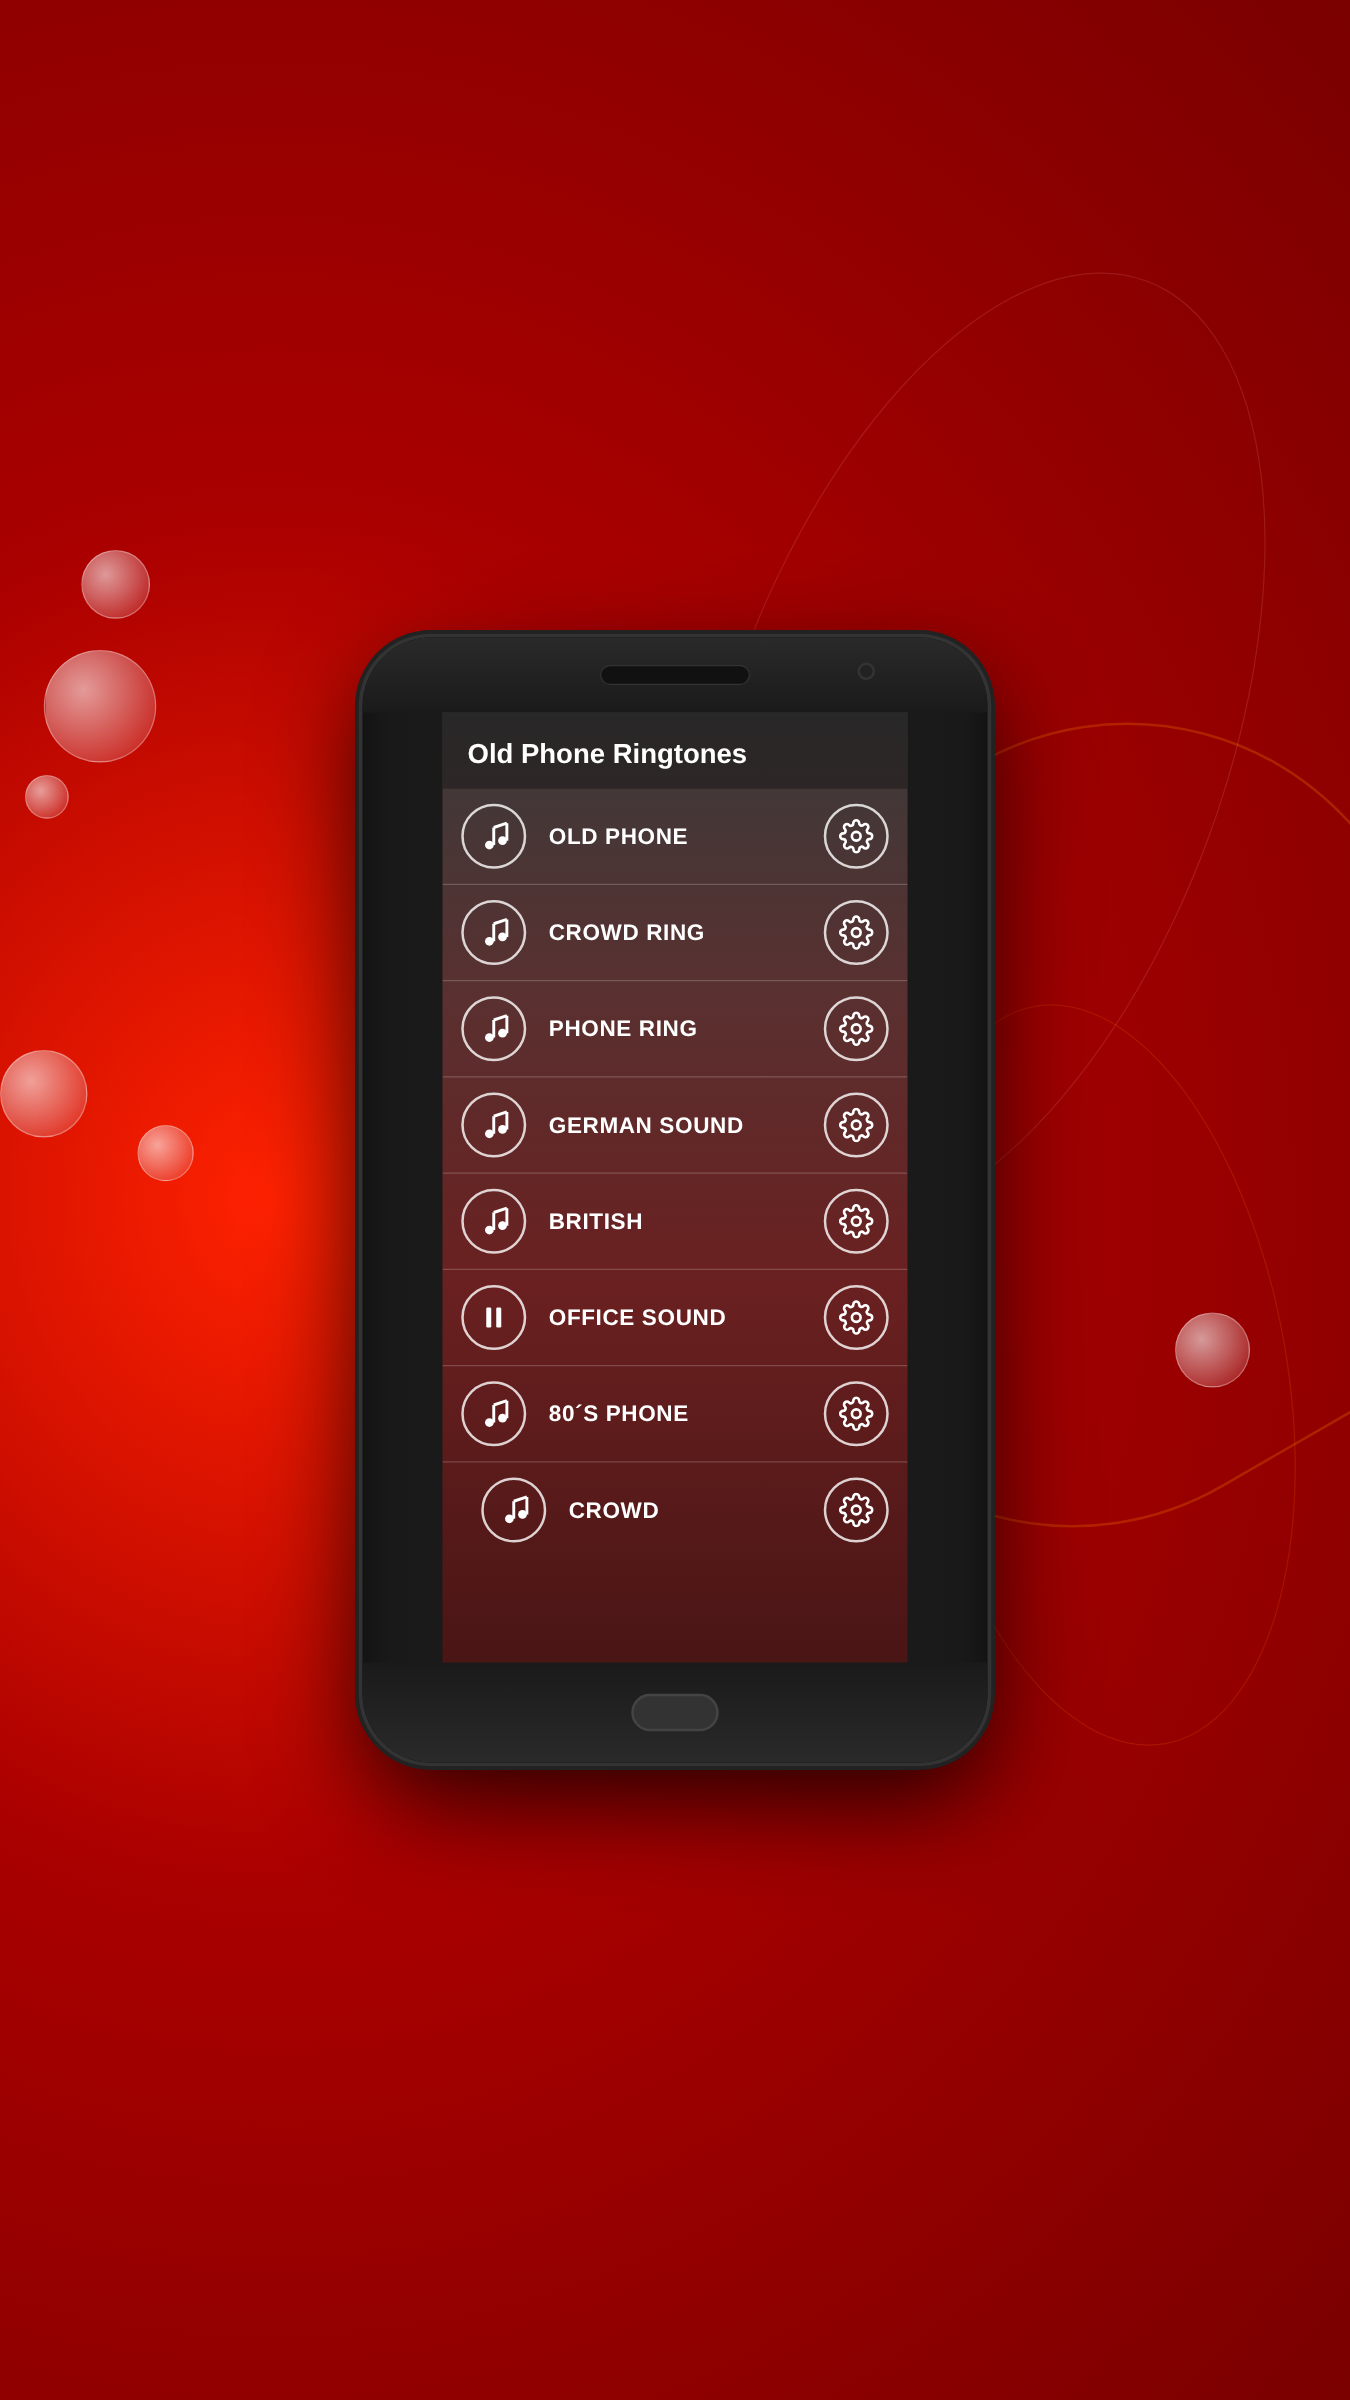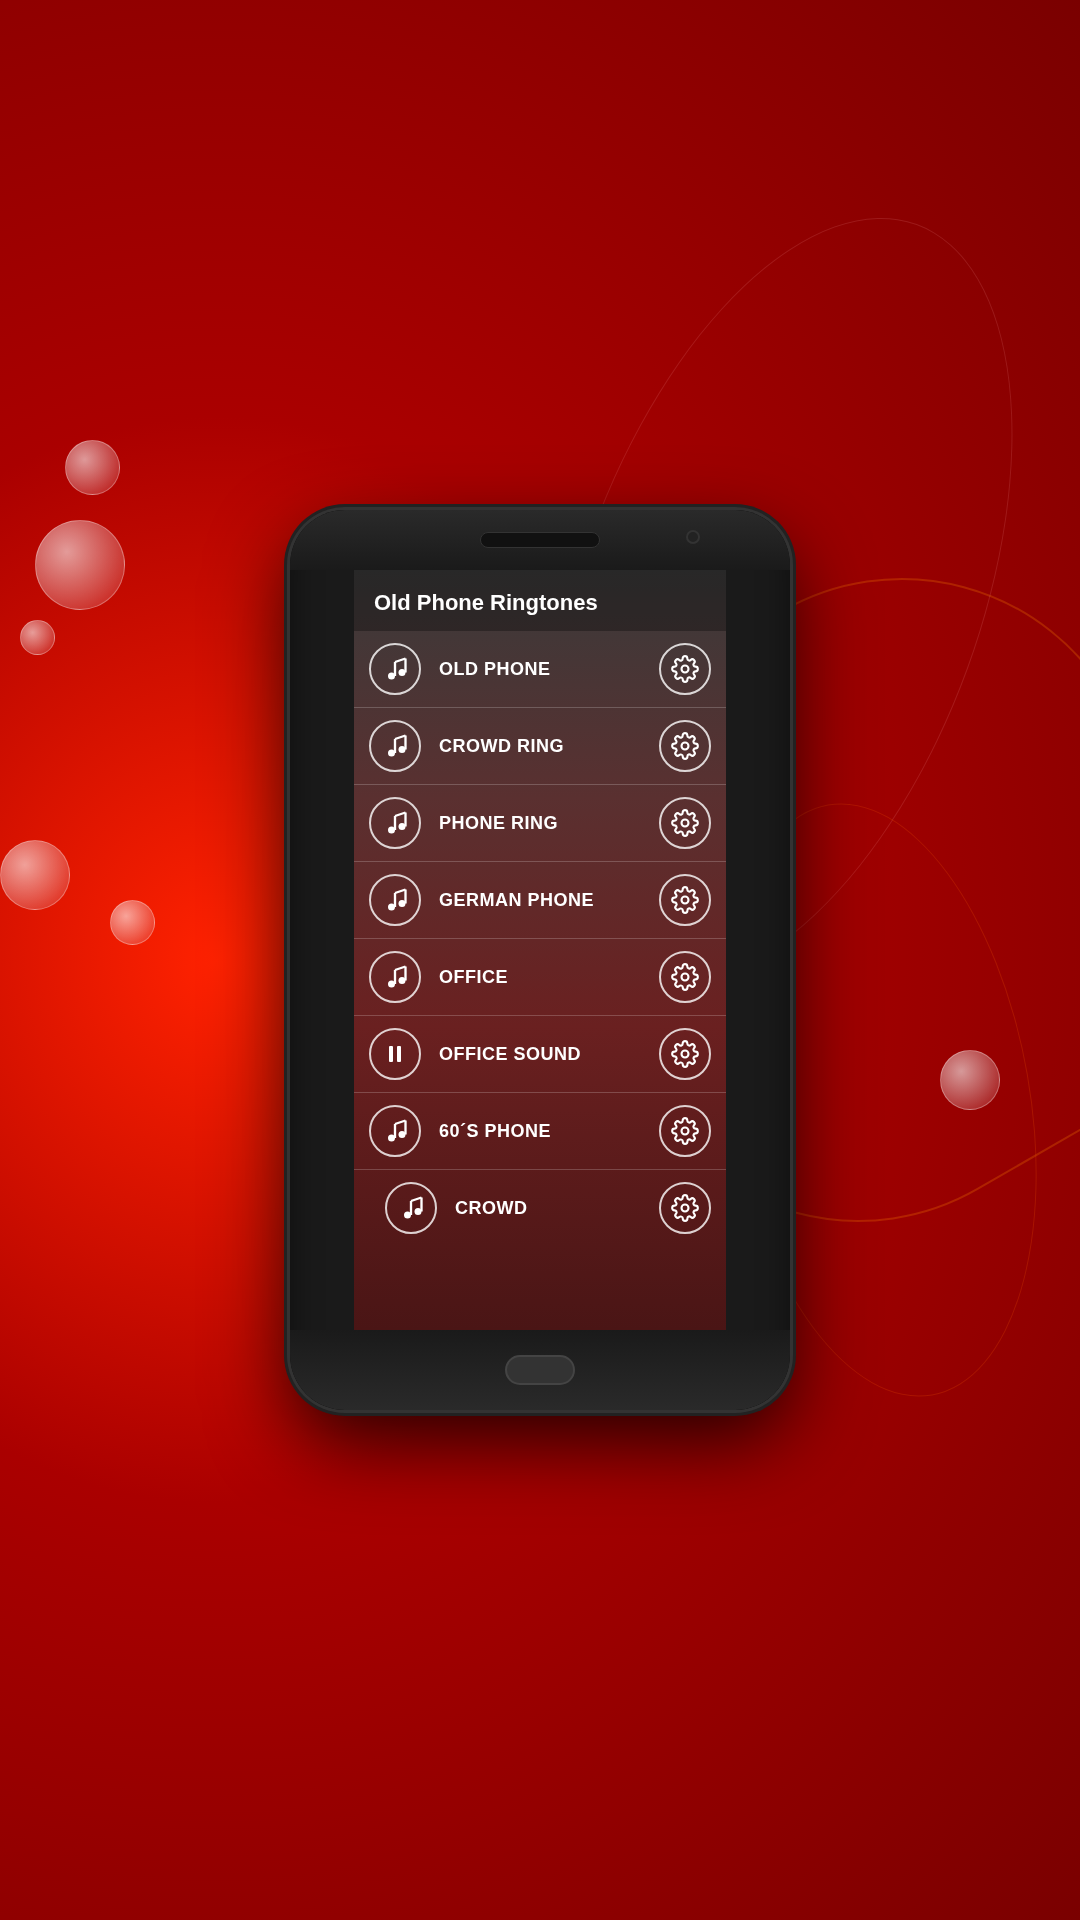--- a/index.html
+++ b/index.html
@@ -308,40 +308,40 @@
       <div class="ringtone-item">
         <div class="music-icon-circle">
           <svg viewBox="0 0 24 24" fill="none" stroke="white" stroke-width="2">
             <circle cx="9" cy="18" r="3" fill="white" stroke="none"></circle>
             <circle cx="18" cy="15" r="3" fill="white" stroke="none"></circle>
             <line x1="12" y1="18" x2="12" y2="6" stroke="white" stroke-width="2"></line>
             <line x1="21" y1="15" x2="21" y2="3" stroke="white" stroke-width="2"></line>
             <line x1="12" y1="6" x2="21" y2="3" stroke="white" stroke-width="2"></line>
           </svg>
         </div>
-        <span class="ringtone-name">GERMAN PHONE</span>
-        <div class="settings-icon-circle">
-          <svg viewBox="0 0 24 24" fill="none" stroke="white" stroke-width="1.8">
-            <circle cx="12" cy="12" r="3" stroke="white"></circle>
-            <path d="M19.4 15a1.65 1.65 0 0 0 .33 1.82l.06.06a2 2 0 0 1-2.83 2.83l-.06-.06a1.65 1.65 0 0 0-1.82-.33 1.65 1.65 0 0 0-1 1.51V21a2 2 0 0 1-4 0v-.09A1.65 1.65 0 0 0 9 19.4a1.65 1.65 0 0 0-1.82.33l-.06.06a2 2 0 0 1-2.83-2.83l.06-.06A1.65 1.65 0 0 0 4.68 15a1.65 1.65 0 0 0-1.51-1H3a2 2 0 0 1 0-4h.09A1.65 1.65 0 0 0 4.6 9a1.65 1.65 0 0 0-.33-1.82l-.06-.06a2 2 0 0 1 2.83-2.83l.06.06A1.65 1.65 0 0 0 9 4.68a1.65 1.65 0 0 0 1-1.51V3a2 2 0 0 1 4 0v.09a1.65 1.65 0 0 0 1 1.51 1.65 1.65 0 0 0 1.82-.33l.06-.06a2 2 0 0 1 2.83 2.83l-.06.06A1.65 1.65 0 0 0 19.4 9a1.65 1.65 0 0 0 1.51 1H21a2 2 0 0 1 0 4h-.09a1.65 1.65 0 0 0-1.51 1z" stroke="white"></path>
-          </svg>
-        </div>
-      </div>
-
-      <div class="ringtone-item">
-        <div class="music-icon-circle">
-          <svg viewBox="0 0 24 24" fill="none" stroke="white" stroke-width="2">
-            <circle cx="9" cy="18" r="3" fill="white" stroke="none"></circle>
-            <circle cx="18" cy="15" r="3" fill="white" stroke="none"></circle>
-            <line x1="12" y1="18" x2="12" y2="6" stroke="white" stroke-width="2"></line>
-            <line x1="21" y1="15" x2="21" y2="3" stroke="white" stroke-width="2"></line>
-            <line x1="12" y1="6" x2="21" y2="3" stroke="white" stroke-width="2"></line>
-          </svg>
-        </div>
-        <span class="ringtone-name">OFFICE</span>
+        <span class="ringtone-name">GERMAN SOUND</span>
+        <div class="settings-icon-circle">
+          <svg viewBox="0 0 24 24" fill="none" stroke="white" stroke-width="1.8">
+            <circle cx="12" cy="12" r="3" stroke="white"></circle>
+            <path d="M19.4 15a1.65 1.65 0 0 0 .33 1.82l.06.06a2 2 0 0 1-2.83 2.83l-.06-.06a1.65 1.65 0 0 0-1.82-.33 1.65 1.65 0 0 0-1 1.51V21a2 2 0 0 1-4 0v-.09A1.65 1.65 0 0 0 9 19.4a1.65 1.65 0 0 0-1.82.33l-.06.06a2 2 0 0 1-2.83-2.83l.06-.06A1.65 1.65 0 0 0 4.68 15a1.65 1.65 0 0 0-1.51-1H3a2 2 0 0 1 0-4h.09A1.65 1.65 0 0 0 4.6 9a1.65 1.65 0 0 0-.33-1.82l-.06-.06a2 2 0 0 1 2.83-2.83l.06.06A1.65 1.65 0 0 0 9 4.68a1.65 1.65 0 0 0 1-1.51V3a2 2 0 0 1 4 0v.09a1.65 1.65 0 0 0 1 1.51 1.65 1.65 0 0 0 1.82-.33l.06-.06a2 2 0 0 1 2.83 2.83l-.06.06A1.65 1.65 0 0 0 19.4 9a1.65 1.65 0 0 0 1.51 1H21a2 2 0 0 1 0 4h-.09a1.65 1.65 0 0 0-1.51 1z" stroke="white"></path>
+          </svg>
+        </div>
+      </div>
+
+      <div class="ringtone-item">
+        <div class="music-icon-circle">
+          <svg viewBox="0 0 24 24" fill="none" stroke="white" stroke-width="2">
+            <circle cx="9" cy="18" r="3" fill="white" stroke="none"></circle>
+            <circle cx="18" cy="15" r="3" fill="white" stroke="none"></circle>
+            <line x1="12" y1="18" x2="12" y2="6" stroke="white" stroke-width="2"></line>
+            <line x1="21" y1="15" x2="21" y2="3" stroke="white" stroke-width="2"></line>
+            <line x1="12" y1="6" x2="21" y2="3" stroke="white" stroke-width="2"></line>
+          </svg>
+        </div>
+        <span class="ringtone-name">BRITISH</span>
         <div class="settings-icon-circle">
           <svg viewBox="0 0 24 24" fill="none" stroke="white" stroke-width="1.8">
             <circle cx="12" cy="12" r="3" stroke="white"></circle>
             <path d="M19.4 15a1.65 1.65 0 0 0 .33 1.82l.06.06a2 2 0 0 1-2.83 2.83l-.06-.06a1.65 1.65 0 0 0-1.82-.33 1.65 1.65 0 0 0-1 1.51V21a2 2 0 0 1-4 0v-.09A1.65 1.65 0 0 0 9 19.4a1.65 1.65 0 0 0-1.82.33l-.06.06a2 2 0 0 1-2.83-2.83l.06-.06A1.65 1.65 0 0 0 4.68 15a1.65 1.65 0 0 0-1.51-1H3a2 2 0 0 1 0-4h.09A1.65 1.65 0 0 0 4.6 9a1.65 1.65 0 0 0-.33-1.82l-.06-.06a2 2 0 0 1 2.83-2.83l.06.06A1.65 1.65 0 0 0 9 4.68a1.65 1.65 0 0 0 1-1.51V3a2 2 0 0 1 4 0v.09a1.65 1.65 0 0 0 1 1.51 1.65 1.65 0 0 0 1.82-.33l.06-.06a2 2 0 0 1 2.83 2.83l-.06.06A1.65 1.65 0 0 0 19.4 9a1.65 1.65 0 0 0 1.51 1H21a2 2 0 0 1 0 4h-.09a1.65 1.65 0 0 0-1.51 1z" stroke="white"></path>
           </svg>
         </div>
       </div>
 
       <div class="ringtone-item">
         <div class="pause-icon-circle">
@@ -362,21 +362,21 @@
       <div class="ringtone-item">
         <div class="music-icon-circle">
           <svg viewBox="0 0 24 24" fill="none" stroke="white" stroke-width="2">
             <circle cx="9" cy="18" r="3" fill="white" stroke="none"></circle>
             <circle cx="18" cy="15" r="3" fill="white" stroke="none"></circle>
             <line x1="12" y1="18" x2="12" y2="6" stroke="white" stroke-width="2"></line>
             <line x1="21" y1="15" x2="21" y2="3" stroke="white" stroke-width="2"></line>
             <line x1="12" y1="6" x2="21" y2="3" stroke="white" stroke-width="2"></line>
           </svg>
         </div>
-        <span class="ringtone-name">60´S PHONE</span>
+        <span class="ringtone-name">80´S PHONE</span>
         <div class="settings-icon-circle">
           <svg viewBox="0 0 24 24" fill="none" stroke="white" stroke-width="1.8">
             <circle cx="12" cy="12" r="3" stroke="white"></circle>
             <path d="M19.4 15a1.65 1.65 0 0 0 .33 1.82l.06.06a2 2 0 0 1-2.83 2.83l-.06-.06a1.65 1.65 0 0 0-1.82-.33 1.65 1.65 0 0 0-1 1.51V21a2 2 0 0 1-4 0v-.09A1.65 1.65 0 0 0 9 19.4a1.65 1.65 0 0 0-1.82.33l-.06.06a2 2 0 0 1-2.83-2.83l.06-.06A1.65 1.65 0 0 0 4.68 15a1.65 1.65 0 0 0-1.51-1H3a2 2 0 0 1 0-4h.09A1.65 1.65 0 0 0 4.6 9a1.65 1.65 0 0 0-.33-1.82l-.06-.06a2 2 0 0 1 2.83-2.83l.06.06A1.65 1.65 0 0 0 9 4.68a1.65 1.65 0 0 0 1-1.51V3a2 2 0 0 1 4 0v.09a1.65 1.65 0 0 0 1 1.51 1.65 1.65 0 0 0 1.82-.33l.06-.06a2 2 0 0 1 2.83 2.83l-.06.06A1.65 1.65 0 0 0 19.4 9a1.65 1.65 0 0 0 1.51 1H21a2 2 0 0 1 0 4h-.09a1.65 1.65 0 0 0-1.51 1z" stroke="white"></path>
           </svg>
         </div>
       </div>
 
       <div class="ringtone-item">
         <div class="music-icon-circle">

